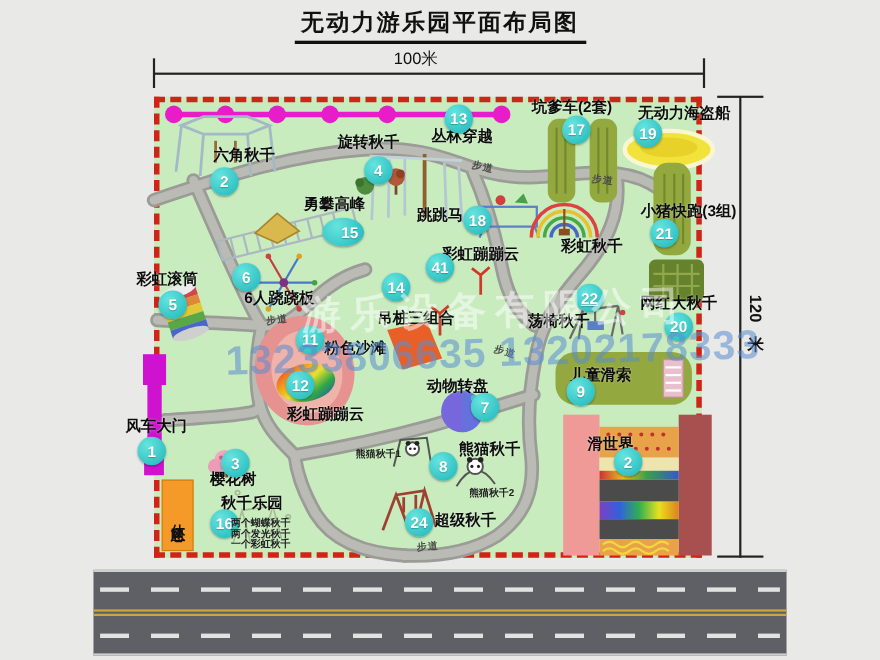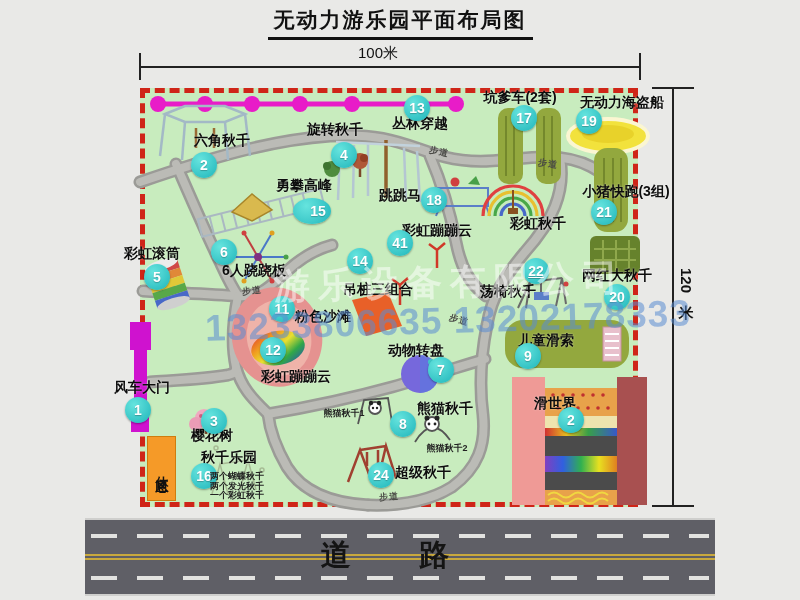--- a/index.html
+++ b/index.html
@@ -421,15 +421,14 @@
       <div class="pathlabel" style="transform: translate(-50%, -50%) rotate(-4deg); left: 389px; top: 497px;">步道</div>
     </div>
 
   <div id="wm-co">游乐设备有限公司</div>
   <div id="wm-ph">13233806635 13202178333</div>
 
   <div id="road">
     <div class="lane t"></div>
     <div class="lane b"></div>
     <div class="mid"></div>
-    <div id="roadlbl">道 路</div>
   </div>
 </div>
 
 </body></html>

